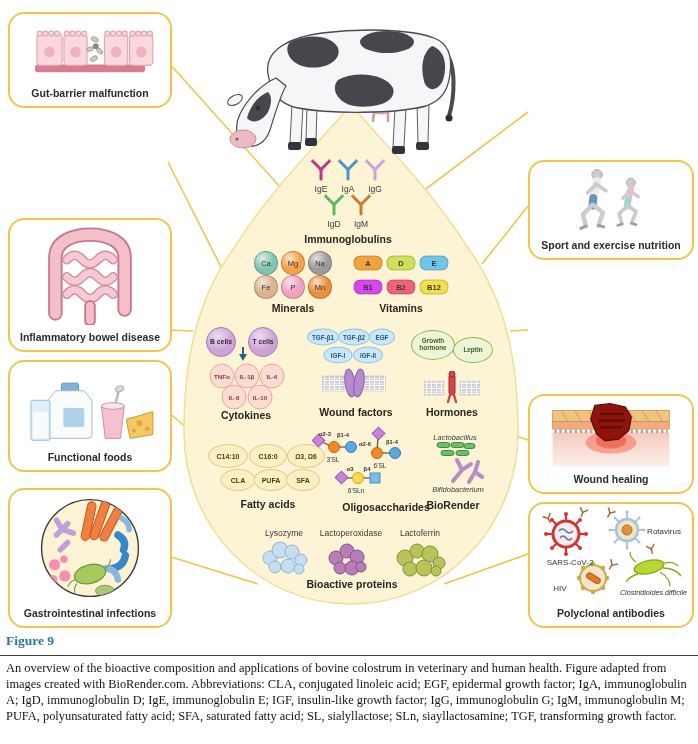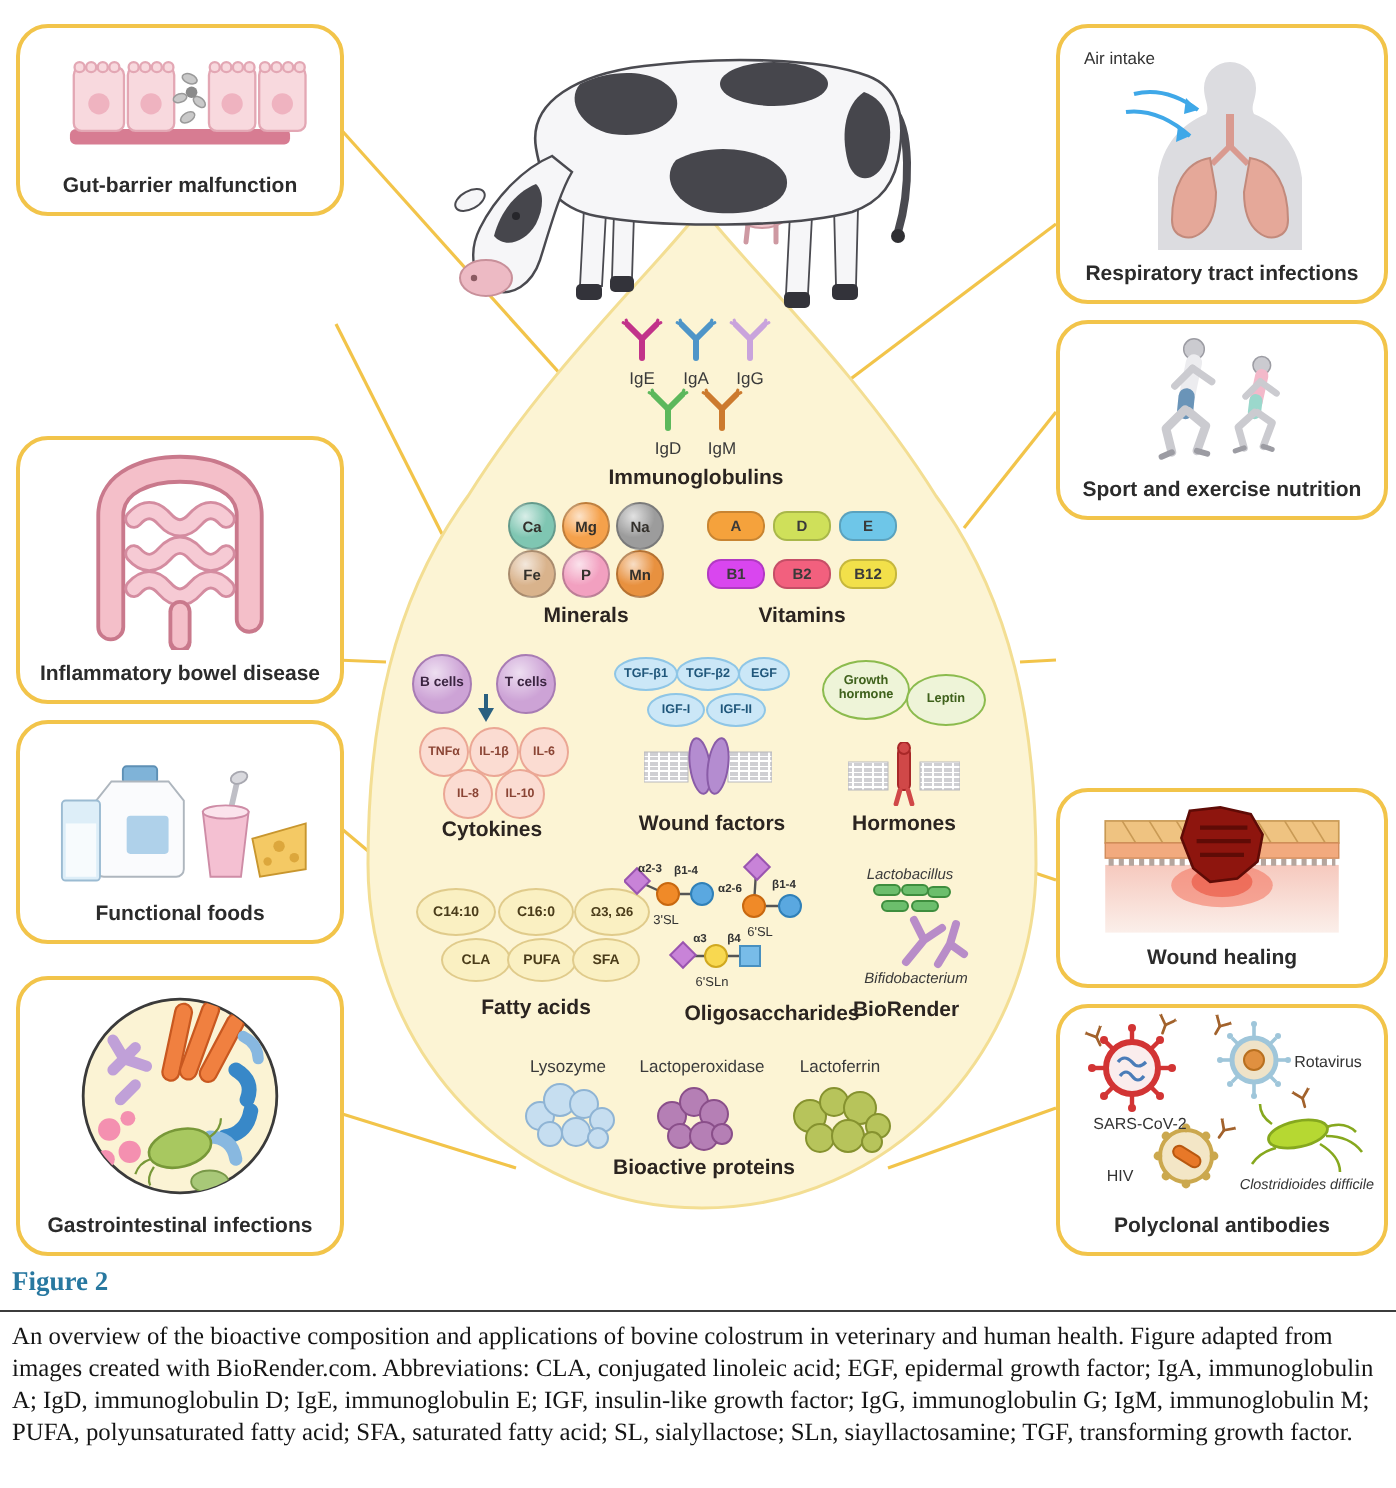--- a/index.html
+++ b/index.html
@@ -12,21 +12,21 @@
   .side-box{position:absolute;background:#fff;border:2px solid #F2C44A;border-radius:16px;}
   .box-label{position:absolute;left:0;right:0;bottom:7px;text-align:center;
              font-weight:700;font-size:10.5px;color:#2B2B2B;}
   .icon-wrap{position:absolute;left:0;right:0;top:4px;bottom:24px;display:flex;
              align-items:center;justify-content:center;}
   
   .sec-title{font-weight:700;font-size:10.5px;color:#2B2420;white-space:nowrap;}
   .ig-label{font-size:8.5px;color:#3A3A3A;white-space:nowrap;}
   
   .min-c{width:22px;height:22px;border-radius:50%;display:flex;align-items:center;justify-content:center;
-         font-weight:700;font-size:7.5px;color:#33302B;border:1px solid rgba(0,0,0,.22);
+         font-weight:400;font-size:7.5px;color:#33302B;border:1px solid rgba(0,0,0,.22);
          background-image:radial-gradient(circle at 35% 28%, rgba(255,255,255,.7), rgba(255,255,255,0) 50%);}
   .bg-Ca{background-color:#7FC6B2;} .bg-Mg{background-color:#F5A14B;} .bg-Na{background-color:#9C9C9C;}
   .bg-Fe{background-color:#D9B38C;} .bg-P{background-color:#F2A0C0;}  .bg-Mn{background-color:#E8913F;}
   
   .vit{width:27px;height:13px;border-radius:7px;display:flex;align-items:center;justify-content:center;
        font-weight:700;font-size:7.5px;color:#3A3A3A;border:1px solid rgba(0,0,0,.18);}
   .bg-A{background-color:#F5A23C;} .bg-D{background-color:#CFE05A;} .bg-E{background-color:#6EC6E8;}
   .bg-B1{background-color:#d946ef;} .bg-B2{background-color:#F2607E;} .bg-B12{background-color:#F2E04A;}
   
   .cyt-cell{width:28px;height:28px;border-radius:50%;display:flex;align-items:center;justify-content:center;
@@ -241,39 +241,20 @@
         </g>
         <g fill="#A8C878" stroke="#789848">
               <ellipse cx="74" cy="104" rx="10" ry="6"></ellipse>
             </g>
       </g>
     </svg>
       </div>
     <div class="box-label">Gastrointestinal infections</div>
   </div>
 
-  <div class="side-box" style="left:528px;top:12px;width:162px;height:136px">
-    <span class="abs air-label" style="left:12px;top:10px">Air intake</span>
-    <div class="icon-wrap" style="top:14px">
-        <svg width="124" height="96" viewBox="0 0 124 96">
-      <path d="M66,2 a13,13 0 0 1 13,13 c0,6 -3,9 -1,13 c12,5 22,15 24,32 l0,36 h-72 l0,-36 c2,-17 12,-27 24,-32 c2,-4 -1,-7 -1,-13 a13,13 0 0 1 13,-13 Z" fill="#DCDCE0"></path>
-      <path d="M66,28 v16" stroke="#D99A90" stroke-width="4"></path>
-      <path d="M66,44 l-9,9 M66,44 l9,9" stroke="#D99A90" stroke-width="3" fill="none"></path>
-      <path d="M56,50 c-13,2 -19,15 -19,31 c0,9 9,11 15,6 c5,-4 7,-11 7,-20 Z" fill="#E5A899" stroke="#C28A7C"></path>
-      <path d="M76,50 c13,2 19,15 19,31 c0,9 -9,11 -15,6 c-5,-4 -7,-11 -7,-20 Z" fill="#E5A899" stroke="#C28A7C"></path>
-      <g stroke="#3FA8E8" stroke-width="2" fill="none">
-        <path d="M18,18 q16,-4 32,8"></path>
-            <path d="M14,27 q16,-2 32,12"></path>
-      </g>
-      <polygon points="50,26 44,20 43,28" fill="#3FA8E8"></polygon>
-      <polygon points="46,39 40,34 39,42" fill="#3FA8E8"></polygon>
-    </svg>
-      </div>
-    <div class="box-label">Respiratory tract infections</div>
-  </div>
 
   <div class="side-box" style="left:528px;top:160px;width:162px;height:96px">
     <div class="icon-wrap">
         <svg width="130" height="70" viewBox="0 0 130 95">
       <g stroke-linecap="round" stroke-linejoin="round" fill="none">
         <circle cx="46" cy="13" r="7" fill="#CBCBD0" stroke="#9C9CA3"></circle>
         <path d="M46,22 L41,46" stroke="#ECECEF" stroke-width="11"></path>
         <path d="M41,45 L40,55" stroke="#6A94B8" stroke-width="11"></path>
         <path d="M45,26 L33,38" stroke="#CBCBD0" stroke-width="5"></path>
         <path d="M45,26 L58,35" stroke="#CBCBD0" stroke-width="5"></path>
@@ -564,17 +545,17 @@
         <circle cx="25" cy="10" r="7"></circle>
         <circle cx="38" cy="13" r="8"></circle>
         <circle cx="47" cy="22" r="6"></circle>
       <circle cx="18" cy="28" r="7"></circle>
         <circle cx="32" cy="27" r="8"></circle>
         <circle cx="44" cy="30" r="5"></circle>
     </g>
   </svg>
   <span class="ctr sec-title" style="left:352px;top:584px">Bioactive proteins</span>
 
-  <div class="abs fig-label" style="left:6px;top:633px">Figure 2</div>
+  <div class="abs fig-label" style="left:6px;top:633px">Figure 9</div>
   <div class="cap-rule" style="top:655px"></div>
   <div class="abs cap-text" style="left:6px;top:660px;width:688px">An overview of the bioactive composition and applications of bovine colostrum in veterinary and human health. Figure adapted from images created with BioRender.com. Abbreviations: CLA, conjugated linoleic acid; EGF, epidermal growth factor; IgA, immunoglobulin A; IgD, immunoglobulin D; IgE, immunoglobulin E; IGF, insulin-like growth factor; IgG, immunoglobulin G; IgM, immunoglobulin M; PUFA, polyunsaturated fatty acid; SFA, saturated fatty acid; SL, sialyllactose; SLn, siayllactosamine; TGF, transforming growth factor.</div>
 
 </div>
 
 </body></html>

